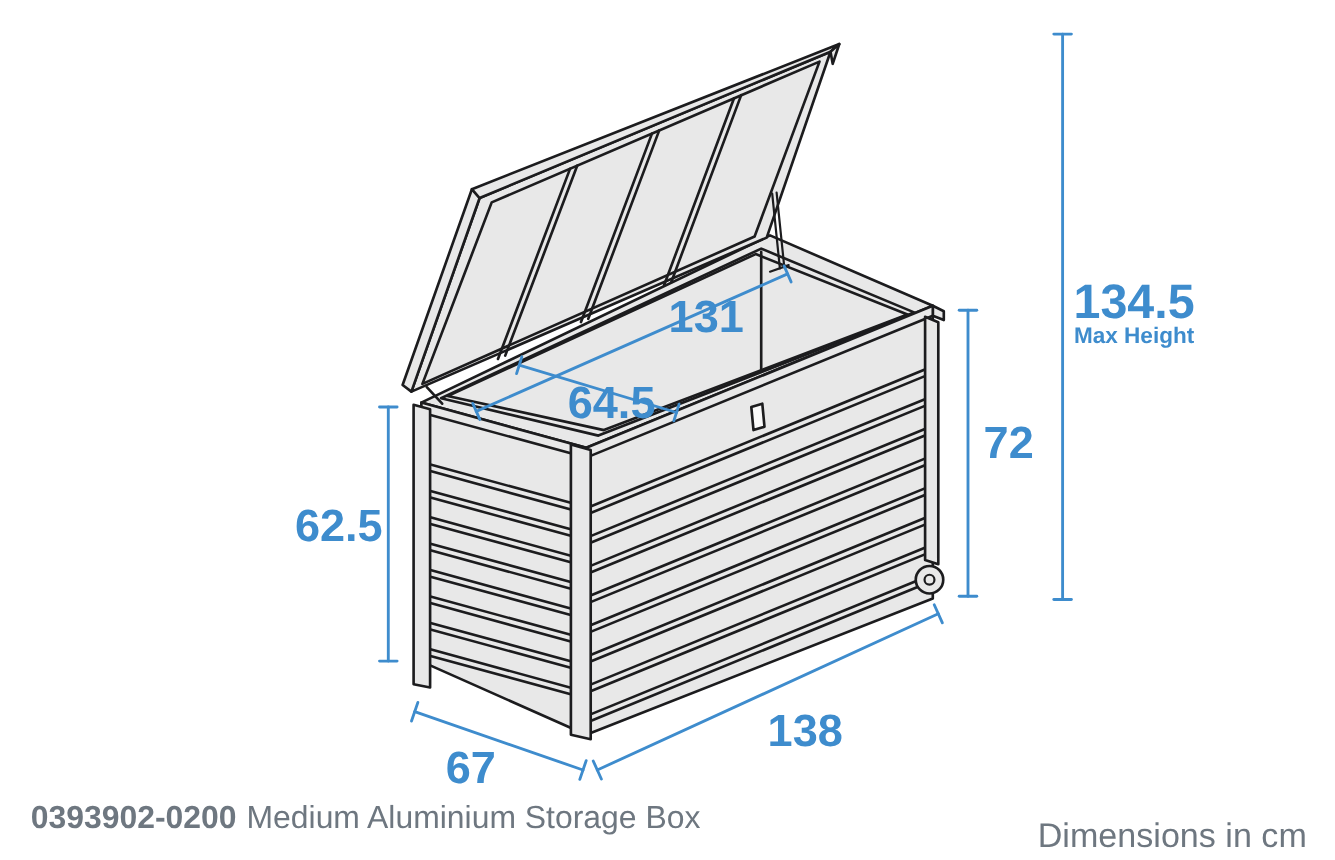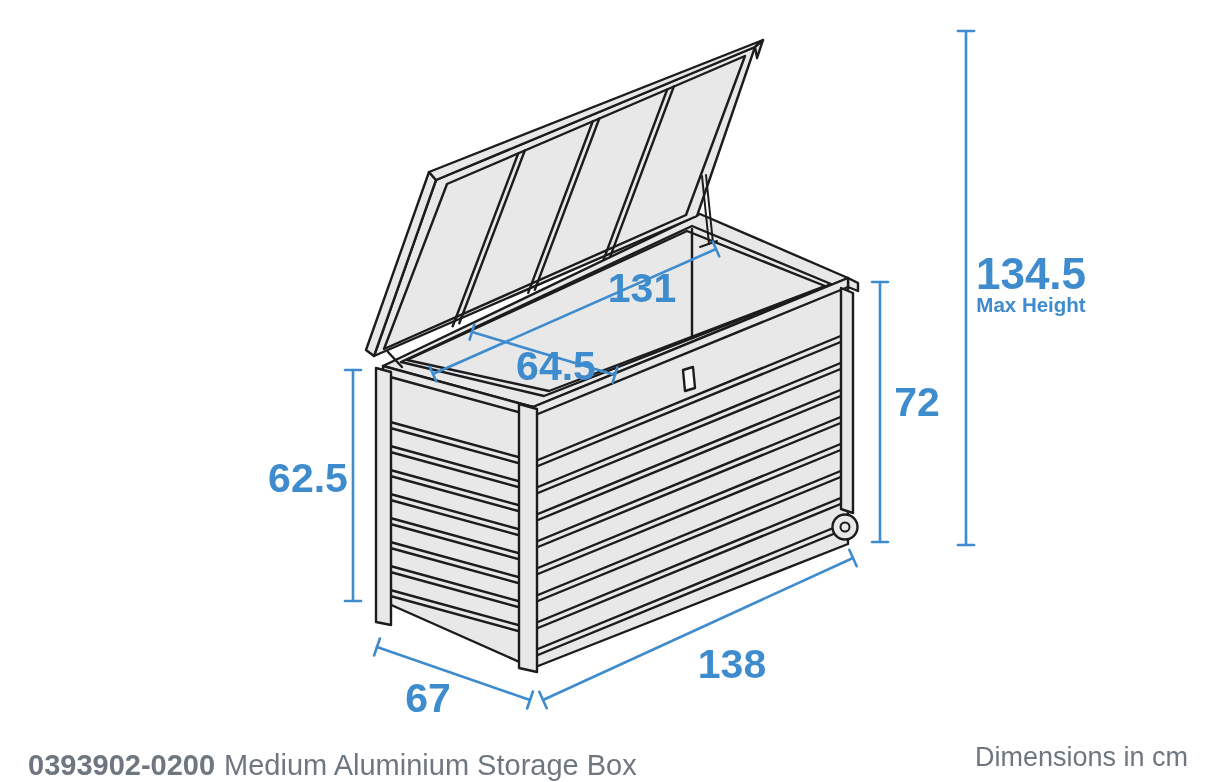--- a/index.html
+++ b/index.html
@@ -1,23 +1,23 @@
 <!DOCTYPE html>
 <html><head>
 <meta charset="utf-8">
 <style>
   html,body{margin:0;padding:0;background:#ffffff;}
   .stage{position:relative;width:1214px;height:782px;background:#ffffff;overflow:hidden;
          font-family:"Liberation Sans",sans-serif;}
   .logo{position:absolute;left:30px;top:14px;font-weight:bold;font-size:50px;
         color:#85888c;letter-spacing:0px;-webkit-text-stroke:1.5px #85888c;}
   .drawing-svg{position:absolute;left:0;top:0;}
-  .footer-left{position:absolute;left:28px;top:749px;font-size:29px;color:#6e7780;white-space:nowrap;}
+  .footer-left{position:absolute;left:28px;top:728px;font-size:29px;color:#6e7780;white-space:nowrap;}
   .footer-left .code{font-weight:bold;margin-right:9px;}
-  .footer-right{position:absolute;right:26px;top:742px;font-size:27px;color:#6e7780;white-space:nowrap;}
+  .footer-right{position:absolute;right:26px;top:742px;font-size:31px;color:#6e7780;white-space:nowrap;}
   svg text{font-family:"Liberation Sans",sans-serif;font-weight:bold;}
 </style>
 </head>
 <body>
 
 <div class="stage">
 
 
   <svg class="drawing-svg" width="1214" height="782" viewBox="0 0 1214 782">
 

